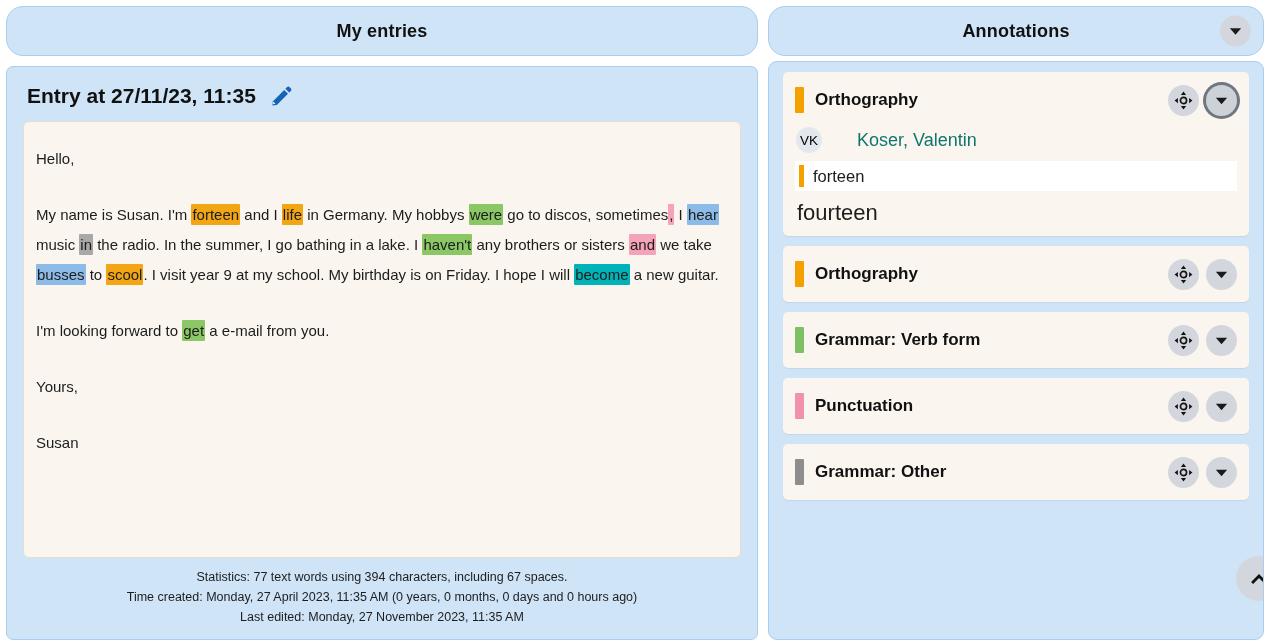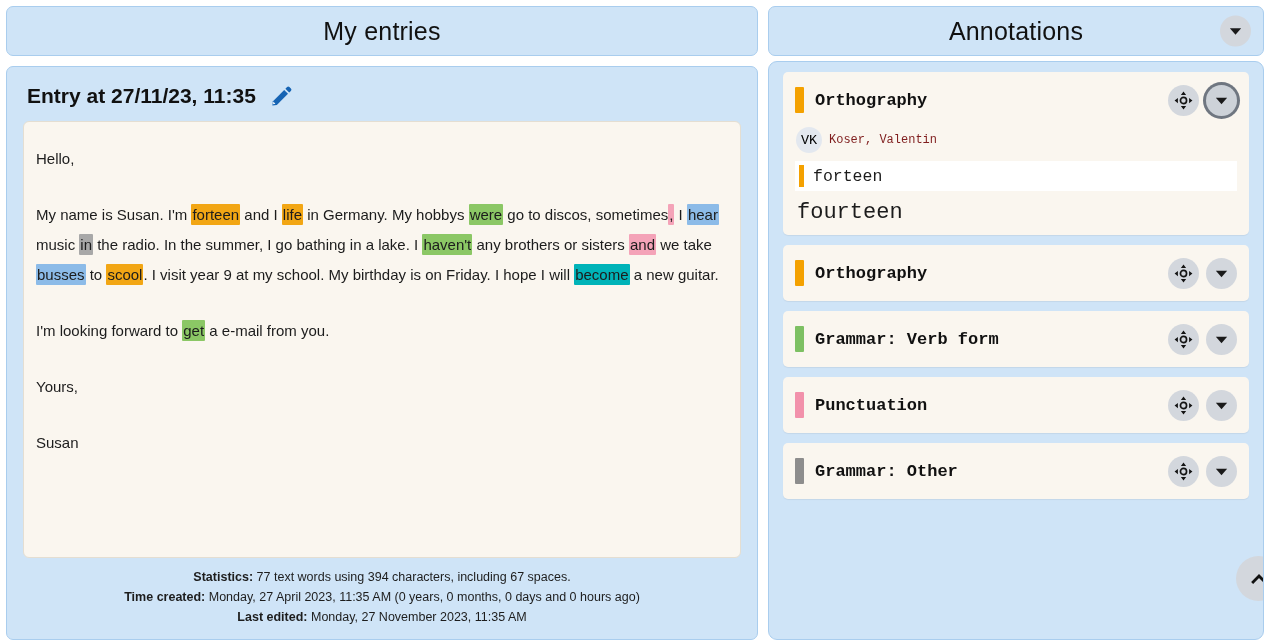--- a/index.html
+++ b/index.html
@@ -14,28 +14,28 @@
     display: flex;
     width: 1266px; height: 640px;
     gap: 10px;
     padding: 6px 6px 0 6px;
   }
 
   
   .panel-head {
     background: #cfe4f7;
     border: 1px solid #a9cdee;
-    border-radius: 7px;
+    border-radius: 17px;
     height: 50px;
     display: flex;
     align-items: center;
     justify-content: center;
     position: relative;
-    font-size: 25px;
-    font-weight: normal;
+    font-size: 18px;
+    font-weight: bold;
     color: #111;
     letter-spacing: .2px;
   }
 
   
   .left-col {
     width: 752px;
     display: flex;
     flex-direction: column;
     gap: 10px;
@@ -85,21 +85,21 @@
   .doc-area p:last-child { margin-bottom: 0; }
   mark { padding: 2px 1px; border-radius: 1px; color: #1c1c1c; }
 
   .stats {
     padding: 9px 4px 6px 4px;
     text-align: center;
     font-size: 12.5px;
     line-height: 20px;
     color: #1d1d1d;
   }
-  .stats b { font-weight: bold; }
+  .stats b { font-weight: normal; }
 
   
   .right-col {
     width: 496px;
     display: flex;
     flex-direction: column;
     gap: 5px;
     flex: none;
     position: relative;
   }
@@ -168,23 +168,24 @@
   .avatar {
     width: 26px; height: 26px;
     border-radius: 50%;
     background: #e3e8ef;
     color: #000000;
     font-size: 13.5px;
     display: flex; align-items: center; justify-content: center;
     flex: none;
   }
   .author-name {
-    font-size: 12px;
-    color: #7f1d1d;
+    font-size: 18px;
+    color: #0f766e;
     cursor: pointer;
+    margin-left: 28px;
   }
   .sugg-field {
     background: #ffffff;
     height: 30px;
     display: flex;
     align-items: center;
     margin-bottom: 9px;
   }
   .sugg-bar { width: 5px; height: 22px; flex: none; margin: 0 9px 0 4px; }
   .sugg-text { font-size: 16.5px; color: #1c1c1c; }
@@ -256,21 +257,21 @@
     <div class="panel-head">
       <span>Annotations</span>
       <span class="icon-btn ann-head-btn">
         <svg width="15" height="15" viewBox="0 0 16 16">
             <path d="M2 5 L14 5 L8 12 Z" fill="#1a1a1a"></path>
           </svg>
       </span>
     </div>
 
     <div class="ann-body">
-      <div id="cards-host" style="display: flex; flex-direction: column; gap: 10px; font-family: Liberation Mono, monospace;">
+      <div id="cards-host" style="display: flex; flex-direction: column; gap: 10px;">
           <div class="ann-card">
             <div class="ann-card-head">
               <span class="cat-bar" style="background: rgb(244, 161, 0);"></span>
               <span class="cat-label">Orthography</span>
               <span class="icon-btn">
                 <svg width="21" height="21" viewBox="0 0 24 24">
                   <path d="M12 1.8 L15 5.6 L9 5.6 Z M12 22.2 L9 18.4 L15 18.4 Z M1.8 12 L5.6 9 L5.6 15 Z M22.2 12 L18.4 15 L18.4 9 Z" fill="#141414"></path>
                   <circle cx="12" cy="12" r="3.5" fill="none" stroke="#141414" stroke-width="1.9"></circle>
                 </svg>
               </span>

